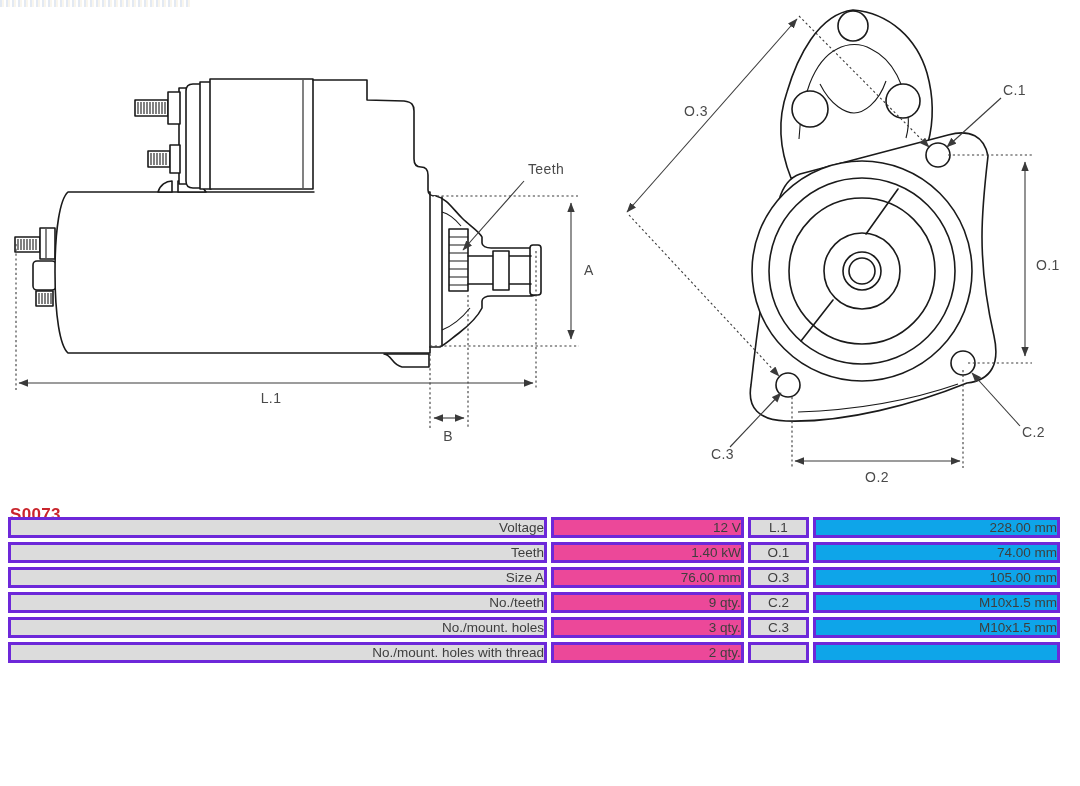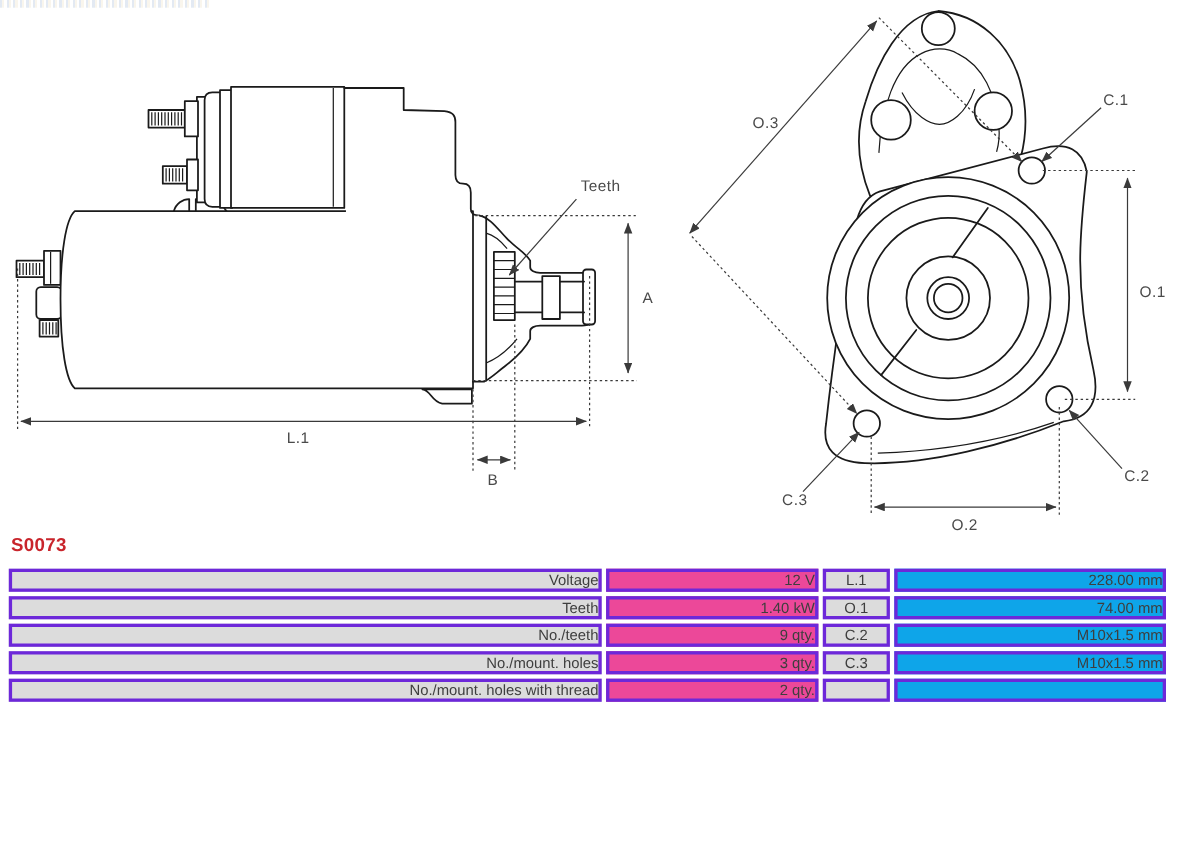--- a/index.html
+++ b/index.html
@@ -1,21 +1,21 @@
 <!DOCTYPE html>
 <html><head>
 <meta charset="utf-8">
 <style>
   html,body{margin:0;padding:0;background:#ffffff;}
   #stage{position:relative;width:1080px;height:786px;background:#fff;overflow:hidden;
          font-family:"Liberation Sans",sans-serif;}
   #wm{position:absolute;left:0;top:0;width:190px;height:7px;opacity:.4;
       background:repeating-linear-gradient(90deg,#b9c9e0 0 2px,#f0e7d2 2px 4px,#ffffff 4px 6px);}
   #drawing{position:absolute;left:0;top:0;}
-  #partno{position:absolute;left:10px;top:486px;font-size:17px;font-weight:600;letter-spacing:.3px;}
+  #partno{position:absolute;left:10px;top:505px;font-size:17px;font-weight:600;letter-spacing:.3px;}
   #spec-table{position:absolute;left:4px;top:513px;border-collapse:separate;border-spacing:4px;
               table-layout:fixed;width:1060px;}
   #spec-table td{height:17px;box-sizing:border-box;border:3px solid #6d28d9;
                  font-size:13.5px;color:#3e3e3e;padding:0;vertical-align:middle;}
   td.lab{background:#dcdcdc;text-align:right;padding-right:11px;}
   td.val{background:#ec4899;text-align:right;padding-right:14px;}
   td.dim{background:#dcdcdc;text-align:center;}
   td.dval{background:#0ea5e9;text-align:right;padding-right:16px;}
   .dwg{stroke:#1a1a1a;stroke-width:1.6;fill:none;stroke-linejoin:round;stroke-linecap:round;}
   .dwgf{stroke:#1a1a1a;stroke-width:1.6;fill:#ffffff;stroke-linejoin:round;}
@@ -181,20 +181,26 @@
         <td class="dim">L.1</td>
         <td class="dval">228.00 mm</td>
       </tr>
       <tr>
         <td class="lab">Teeth</td>
         <td class="val">1.40 kW</td>
         <td class="dim">O.1</td>
         <td class="dval">74.00 mm</td>
       </tr>
       <tr>
+        <td class="lab">Size A</td>
+        <td class="val">76.00 mm</td>
+        <td class="dim">O.3</td>
+        <td class="dval">105.00 mm</td>
+      </tr>
+      <tr>
         <td class="lab">No./teeth</td>
         <td class="val">9 qty.</td>
         <td class="dim">C.2</td>
         <td class="dval">M10x1.5 mm</td>
       </tr>
       <tr>
         <td class="lab">No./mount. holes</td>
         <td class="val">3 qty.</td>
         <td class="dim">C.3</td>
         <td class="dval">M10x1.5 mm</td>

